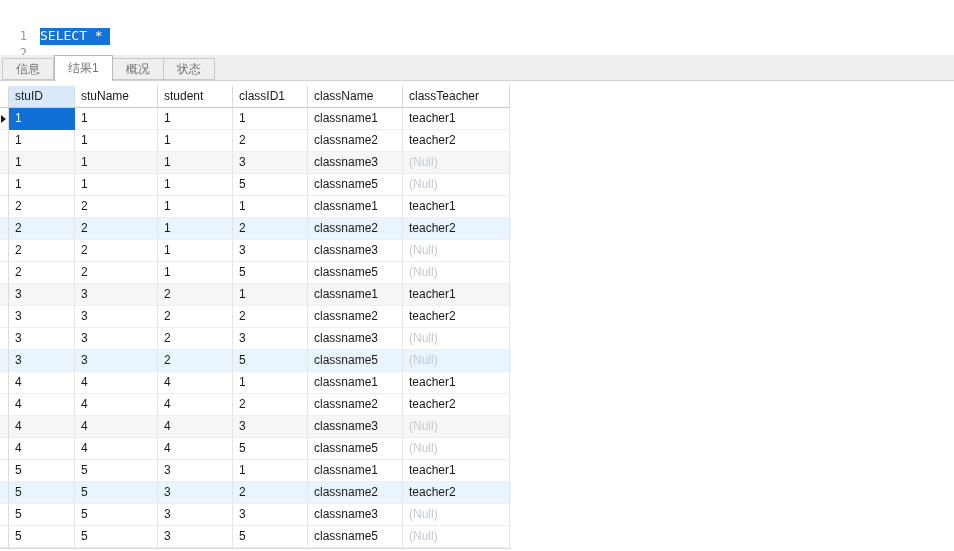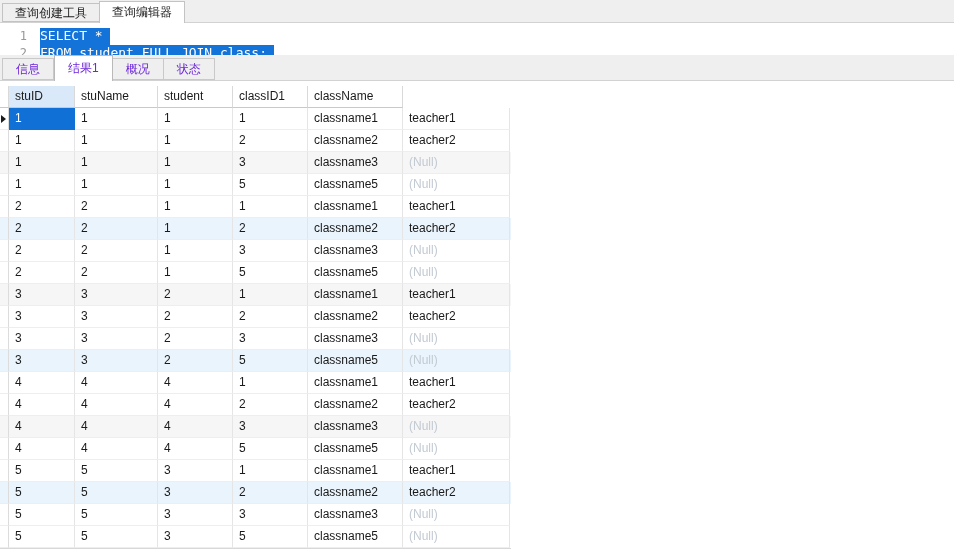--- a/index.html
+++ b/index.html
@@ -23,21 +23,21 @@
             background:#ffffff; overflow:hidden; padding-top:5px; }
   .code-line { height:17px; display:flex; font-family:"DejaVu Sans Mono","Liberation Mono",monospace;
                font-size:13px; line-height:16px; }
   .ln { width:40px; text-align:right; padding-right:13px; color:#989898; font-size:12px; }
   .code-sel { background:#1373d8; color:#ffffff; padding-right:7px; white-space:pre; }
 
   
   .result-tabbar { position:absolute; left:0; top:55px; width:954px; height:26px;
                    background:#efefef; border-bottom:1px solid #d2d2d2;
                    display:flex; align-items:flex-end; padding-left:2px; }
-  .res-tab { font-size:12px; color:#6d28d9; padding:0 13px; height:22px; line-height:21px;
+  .res-tab { font-size:12px; color:#737373; padding:0 13px; height:22px; line-height:21px;
              border:1px solid #c9c9c9; border-left:none; background:#efefef;
              white-space:nowrap; cursor:default;margin-top:12px; }
   .res-tab:first-child { border-left:1px solid #c9c9c9; }
   .res-tab.active { background:#ffffff; height:26px; line-height:25px;
                     margin-bottom:-1px; border:1px solid #b9b9b9; border-bottom:none;
                     position:relative; z-index:2;text-align:right; }
 
   
   .grid { position:absolute; left:0; top:86px; width:511px; background:#ffffff;
           font-size:12px; color:#1a1a1a; border-bottom:1px solid #d8d8d8; }
@@ -60,51 +60,47 @@
             padding:0 0 0 6px; line-height:21px; white-space:nowrap; overflow:hidden; }
   .g-cell.null { color:#c2cad2; }
   .g-cell.selected { background:#1070d5; color:#ffffff; border-right-color:#1070d5;
                      border-bottom-color:#1070d5; }
 </style>
 </head>
 <body>
 
 <div class="app">
 
-  <div class="top-tabbar">
-    <div class="top-tab inactive">查询创建工具</div>
-    <div class="top-tab active">查询编辑器</div>
-  </div>
 
   <div class="editor">
     <div class="code-line">
       <span class="ln">1</span>
       <span class="code-sel">SELECT *</span>
     </div>
     <div class="code-line">
       <span class="ln">2</span>
-      <span class="code-sel">FROM student FULL JOIN class;</span>
     </div>
   </div>
 
   <div class="result-tabbar">
     <div class="res-tab">信息</div>
     <div class="res-tab active">结果1</div>
     <div class="res-tab">概况</div>
     <div class="res-tab">状态</div>
   </div>
 
   <div class="grid">
     <div class="g-header" id="grid-header">
         <div class="g-hmarker"></div>
         <div class="g-hcell sel-col" style="width: 66px;">stuID</div>
         <div class="g-hcell" style="width: 83px;">stuName</div>
         <div class="g-hcell" style="width: 75px;">student</div>
         <div class="g-hcell" style="width: 75px;">classID1</div>
         <div class="g-hcell" style="width: 95px;">className</div>
+        <div class="g-hcell" style="width: 107px;">classTeacher</div>
       </div>
     <div id="grid-body">
         <div class="g-row">
           <div class="g-marker">
             <span class="tri"></span>
           </div>
           <div class="g-cell selected" style="width: 66px;">1</div>
           <div class="g-cell" style="width: 83px;">1</div>
           <div class="g-cell" style="width: 75px;">1</div>
           <div class="g-cell" style="width: 75px;">1</div>

